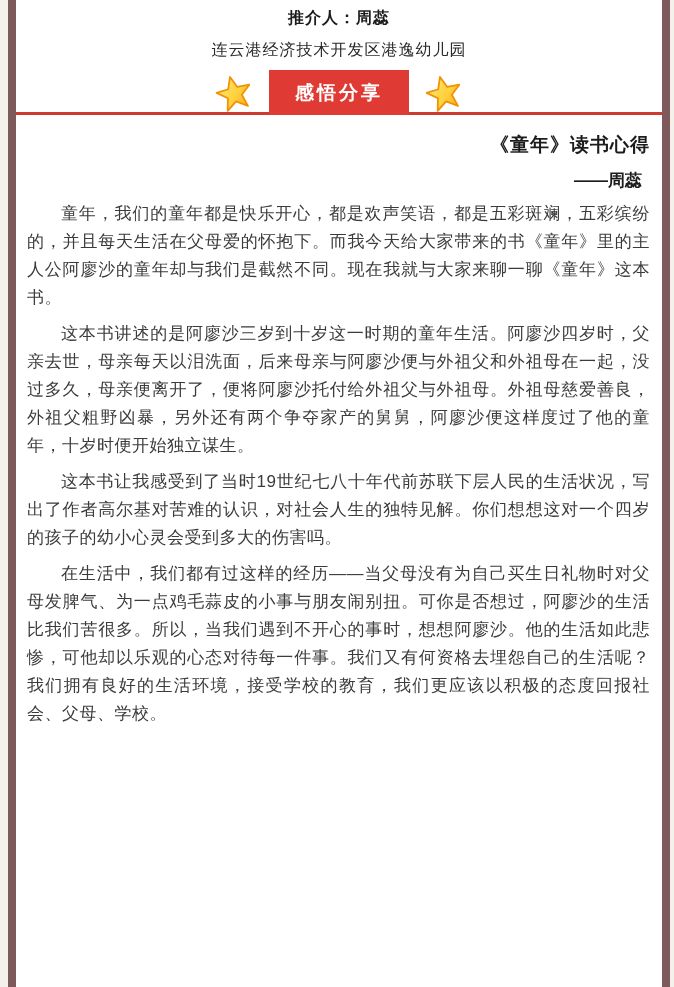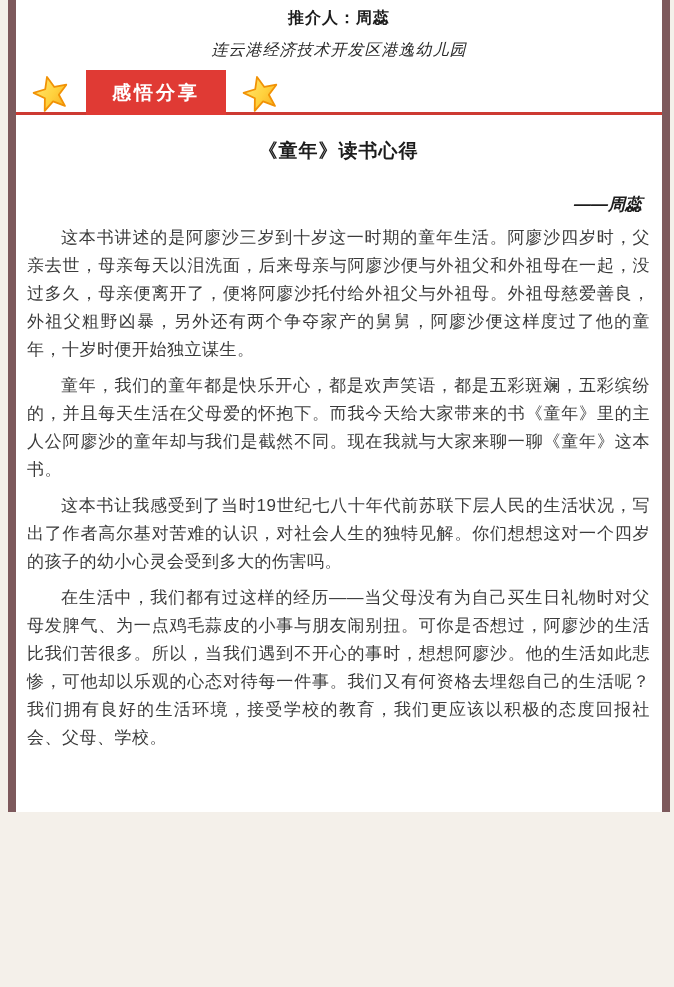--- a/index.html
+++ b/index.html
@@ -7,50 +7,49 @@
     width: 674px;
     height: 987px;
     overflow: hidden;
     background: var(--outer-bg, #f4f0ea);
     font-family: "Liberation Sans", "DejaVu Sans", sans-serif;
   }
   .card {
     box-sizing: border-box;
     margin-left: 8px;
     margin-right: 4px;
-    height: 812px;
+    height: 987px;
     background: #ffffff;
     border-left: 8px solid var(--side-bar, #7d595c);
     border-right: 8px solid var(--side-bar, #7d595c);
     display: flex;
     flex-direction: column;
-    gap: 6px;
   }
   .header { text-align: center; }
   .recommender {
     margin-top: 8px;
     font-size: 16px;
     font-weight: bold;
     line-height: 19px;
     color: var(--heading-text, #1c1c1c);
     letter-spacing: 1px;
   }
   .organization {
     margin-top: 13px;
     font-size: 16px;
     line-height: 19px;
     color: #2a2a2a;
     letter-spacing: 1px;
-    font-style: italic;
   }
   .banner-row {
     position: relative;
     margin-top: 11px;
     height: 45px;
     display: flex;
+    justify-content: center;
     align-items: center;
   }
   .banner-row::after {
     content: "";
     position: absolute;
     left: 0; right: 0; bottom: 0;
     height: 3px;
     background: var(--divider-red, #cd3a32);
   }
   .banner-label {
@@ -65,36 +64,35 @@
     font-weight: bold;
     letter-spacing: 3px;
   }
   .star { width: 36px; height: 36px; margin: 0 17px; transform: rotate(-14deg); }
   .content {
     flex: 1 1 auto;
     padding: 0 12px 6px 11px;
   }
   .article-title {
     margin-top: 19px;
-    text-align: center;
+    text-align: right;
     font-size: 19px;
     font-weight: bold;
     line-height: 22px;
     color: var(--heading-text, #1c1c1c);
     letter-spacing: 1px;
   }
   .byline {
-    margin-top: 32px;
+    margin-top: 14px;
     text-align: right;
     font-size: 17px;
     font-weight: bold;
     line-height: 22px;
     padding-right: 8px;
     color: var(--heading-text, #1c1c1c);
-    font-style: italic;
   }
   .paragraphs { margin-top: 2px; }
   .paragraphs p {
     margin: 8px 0;
     font-size: 17px;
     line-height: 28px;
     letter-spacing: 0.5px;
     text-align: justify;
     text-indent: 2em;
     color: var(--body-text, #3b3b3b);
@@ -124,20 +122,20 @@
       <svg class="star" viewBox="0 0 100 100" aria-hidden="true">
         <polygon points="50,4 63,36 97,38 70,60 79,94 50,74 21,94 30,60 3,38 37,36" fill="url(#starGrad)" stroke="#f19206" stroke-width="5" stroke-linejoin="round"></polygon>
       </svg>
     </div>
   </div>
 
   <div class="content">
     <div class="article-title">《童年》读书心得</div>
     <div class="byline">——周蕊</div>
     <div class="paragraphs">
+        <p>童年，我们的童年都是快乐开心，都是欢声笑语，都是五彩斑斓，五彩缤纷的，并且每天生活在父母爱的怀抱下。而我今天给大家带来的书《童年》里的主人公阿廖沙的童年却与我们是截然不同。现在我就与大家来聊一聊《童年》这本书。</p>
         <p>这本书讲述的是阿廖沙三岁到十岁这一时期的童年生活。阿廖沙四岁时，父亲去世，母亲每天以泪洗面，后来母亲与阿廖沙便与外祖父和外祖母在一起，没过多久，母亲便离开了，便将阿廖沙托付给外祖父与外祖母。外祖母慈爱善良，外祖父粗野凶暴，另外还有两个争夺家产的舅舅，阿廖沙便这样度过了他的童年，十岁时便开始独立谋生。</p>
-        <p>童年，我们的童年都是快乐开心，都是欢声笑语，都是五彩斑斓，五彩缤纷的，并且每天生活在父母爱的怀抱下。而我今天给大家带来的书《童年》里的主人公阿廖沙的童年却与我们是截然不同。现在我就与大家来聊一聊《童年》这本书。</p>
         <p>这本书让我感受到了当时19世纪七八十年代前苏联下层人民的生活状况，写出了作者高尔基对苦难的认识，对社会人生的独特见解。你们想想这对一个四岁的孩子的幼小心灵会受到多大的伤害吗。</p>
         <p>在生活中，我们都有过这样的经历——当父母没有为自己买生日礼物时对父母发脾气、为一点鸡毛蒜皮的小事与朋友闹别扭。可你是否想过，阿廖沙的生活比我们苦很多。所以，当我们遇到不开心的事时，想想阿廖沙。他的生活如此悲惨，可他却以乐观的心态对待每一件事。我们又有何资格去埋怨自己的生活呢？我们拥有良好的生活环境，接受学校的教育，我们更应该以积极的态度回报社会、父母、学校。</p>
       </div>
   </div>
 
 </div>
 
 </body></html>

